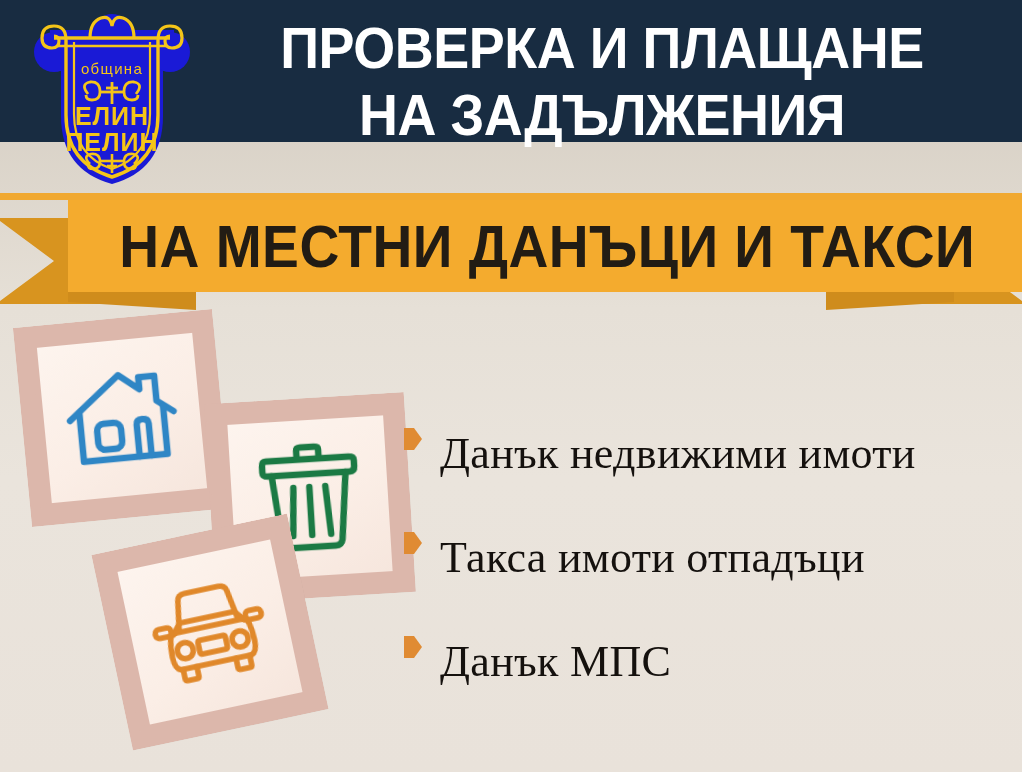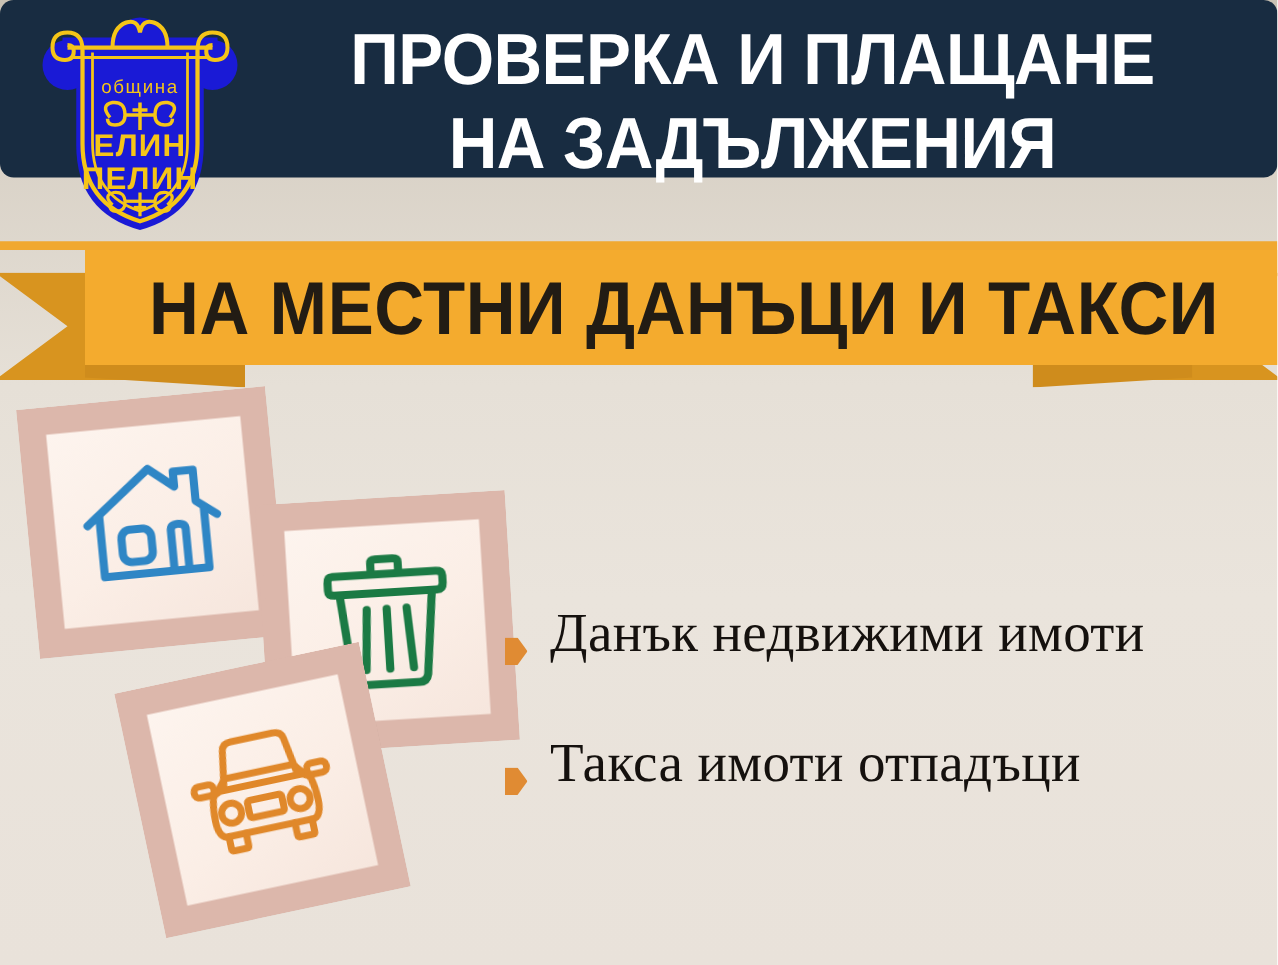--- a/index.html
+++ b/index.html
@@ -25,21 +25,20 @@
   .header {
     position: absolute;
     left: 0;
     top: 0;
     width: 1022px;
     height: 142px;
     background: #182c41;
     display: flex;
     align-items: center;
     box-sizing: border-box;
-    border-radius: 11px;
   }
   .header-accent {
     position: absolute;
     left: 0;
     top: 193px;
     width: 1022px;
     height: 7px;
     background: #f0a830;
   }
 
@@ -194,21 +193,21 @@
 
   
   .bullet-list {
     position: absolute;
     left: 404px;
     top: 428px;
     width: 612px;
   }
   .bullet-row {
     display: flex;
-    align-items: flex-end;
+    align-items: flex-start;
     height: 104px;
   }
   .bullet-marker {
     width: 18px;
     height: 22px;
     flex: 0 0 auto;
     margin-right: 18px;
     background: #e08b33;
     clip-path: polygon(0 0, 10px 0, 18px 11px, 10px 22px, 0 22px);
   }
@@ -342,16 +341,20 @@
     <div class="bullet-row">
       <span class="bullet-marker"></span>
       <span class="bullet-label">Данък недвижими имоти</span>
     </div>
 
     <div class="bullet-row">
       <span class="bullet-marker"></span>
       <span class="bullet-label">Такса имоти отпадъци</span>
     </div>
 
+    <div class="bullet-row">
+      <span class="bullet-marker"></span>
+      <span class="bullet-label">Данък МПС</span>
+    </div>
 
   </div>
 
 </div>
 
 </body></html>

